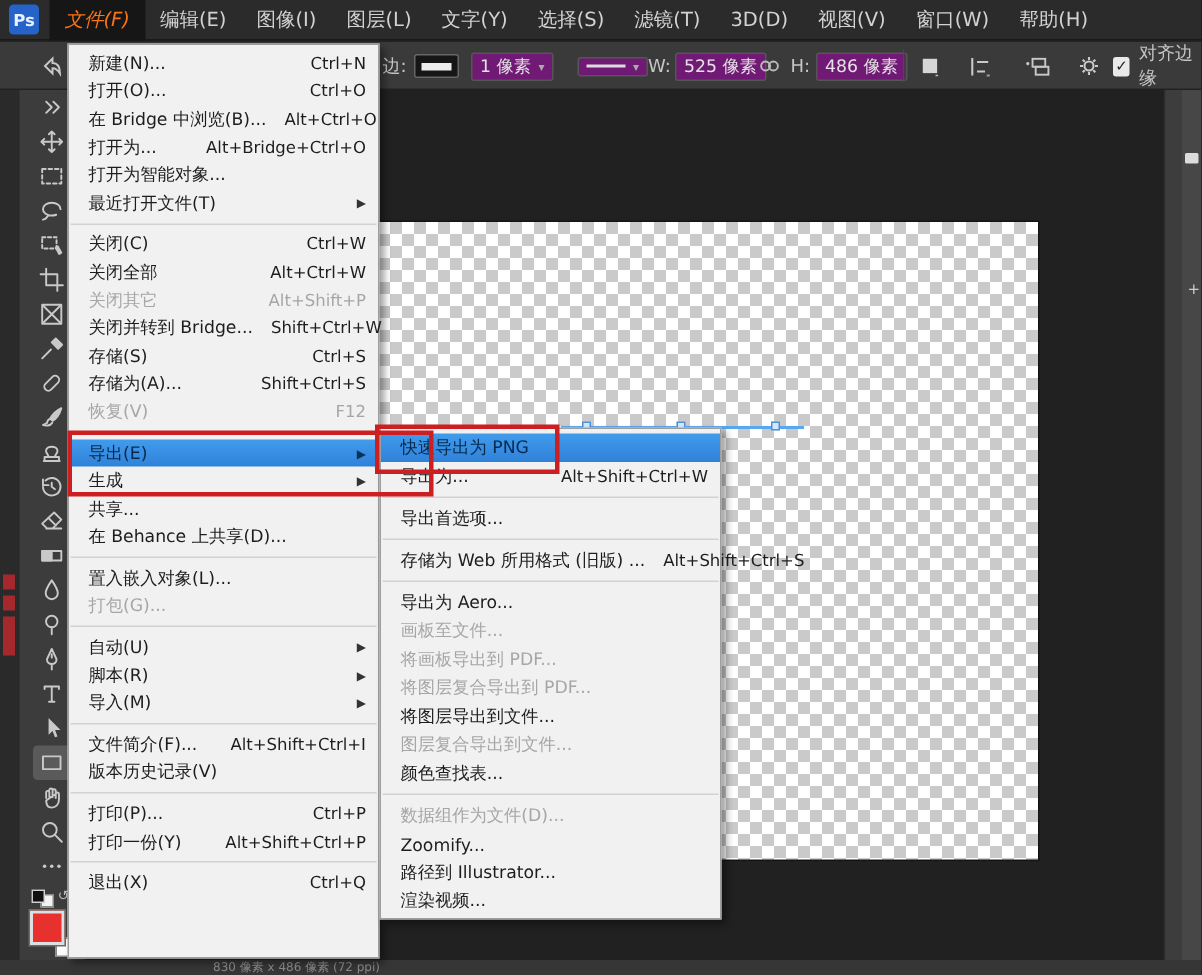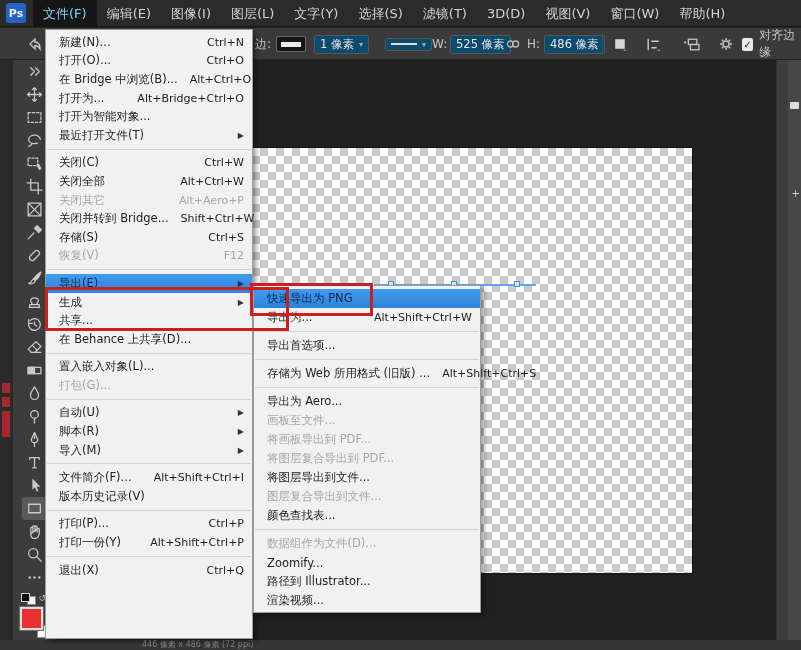--- a/index.html
+++ b/index.html
@@ -5,27 +5,27 @@
   * { margin:0; padding:0; box-sizing:border-box; }
   html,body { width:801px; height:650px; overflow:hidden; }
   body { position:relative; background:#232323; font-family:"DejaVu Sans",sans-serif; }
 
   
   .menubar { position:absolute; left:0; top:0; width:801px; height:27px;
     background:#2b2b2b; border-bottom:1px solid #191919; display:flex; align-items:center; z-index:40; }
   .ps-logo { width:20px; height:20px; margin:0 7px 0 6px; background:#2563c9; border-radius:3px;
     color:#e8f1ff; font-size:11px; font-weight:bold; display:flex; align-items:center; justify-content:center; }
   .mb-item { color:#d2d2d2; font-size:13px; padding:0 10px; height:27px; line-height:27px; cursor:default; }
-  .mb-item.active { background:#161616; color:#7dd3fc; }
+  .mb-item.active { background:#161616; color:#f97316;font-style:italic; }
 
   
   .optionsbar { position:absolute; left:0; top:28px; width:801px; height:32px;
     background:#3a3a3a; border-bottom:1px solid #222; z-index:5; }
   .ob { position:absolute; top:0; height:32px; display:flex; align-items:center; color:#c6c6c6; font-size:12px; }
-  .ob-field { background:#0c4a6e; border:1px solid #555; color:#e3e3e3; font-size:11.5px;
+  .ob-field { background:#701a75; border:1px solid #555; color:#e3e3e3; font-size:11.5px;
     padding:1px 5px; border-radius:2px; display:flex; align-items:center; gap:5px; }
   .caret { font-size:8px; color:#aaa; }
   .stroke-swatch { width:30px; height:16px; background:#161616; border:1px solid #666; border-radius:2px;
     display:flex; align-items:center; justify-content:center; }
   .stroke-swatch .bar { width:20px; height:5px; background:#ececec; }
   .line-sample { width:26px; height:2px; background:#dcdcdc; }
   .ob-divider { position:absolute; top:5px; width:1px; height:22px; background:#2c2c2c; border-right:1px solid #4a4a4a; }
   .checkbox { width:13px; height:13px; background:#e9e9e9; border-radius:2px; color:#222;
     font-size:10px; line-height:13px; text-align:center; margin-right:6px; }
 
@@ -367,21 +367,21 @@
     <div class="swatch-cluster">
       <div class="mini-bg"></div>
       <div class="mini-fg"></div>
       <div class="swap-arrow">↺</div>
       <div class="big-bg" style="background: rgb(253, 253, 253);"></div>
       <div class="big-fg" style="background: rgb(232, 49, 47);"></div>
     </div>
   </div>
 
 <div class="statusbar">
-  <span class="status-text">446 像素 x 486 像素 (72 ppi)</span>
+  <span class="status-text">830 像素 x 486 像素 (72 ppi)</span>
 </div>
 
 <div class="menu file-menu">
     <div class="mi">
       <span class="lab">新建(N)...</span>
       <span class="sc">Ctrl+N</span>
     </div>
     <div class="mi">
       <span class="lab">打开(O)...</span>
       <span class="sc">Ctrl+O</span>
@@ -406,29 +406,33 @@
     <div class="mi">
       <span class="lab">关闭(C)</span>
       <span class="sc">Ctrl+W</span>
     </div>
     <div class="mi">
       <span class="lab">关闭全部</span>
       <span class="sc">Alt+Ctrl+W</span>
     </div>
     <div class="mi dis">
       <span class="lab">关闭其它</span>
-      <span class="sc">Alt+Aero+P</span>
+      <span class="sc">Alt+Shift+P</span>
     </div>
     <div class="mi">
       <span class="lab">关闭并转到 Bridge...</span>
       <span class="sc">Shift+Ctrl+W</span>
     </div>
     <div class="mi">
       <span class="lab">存储(S)</span>
       <span class="sc">Ctrl+S</span>
+    </div>
+    <div class="mi">
+      <span class="lab">存储为(A)...</span>
+      <span class="sc">Shift+Ctrl+S</span>
     </div>
     <div class="mi dis">
       <span class="lab">恢复(V)</span>
       <span class="sc">F12</span>
     </div>
     <div class="msep"></div>
     <div class="mi hl">
       <span class="lab">导出(E)</span>
       <span class="sc arr">▶</span>
     </div>

